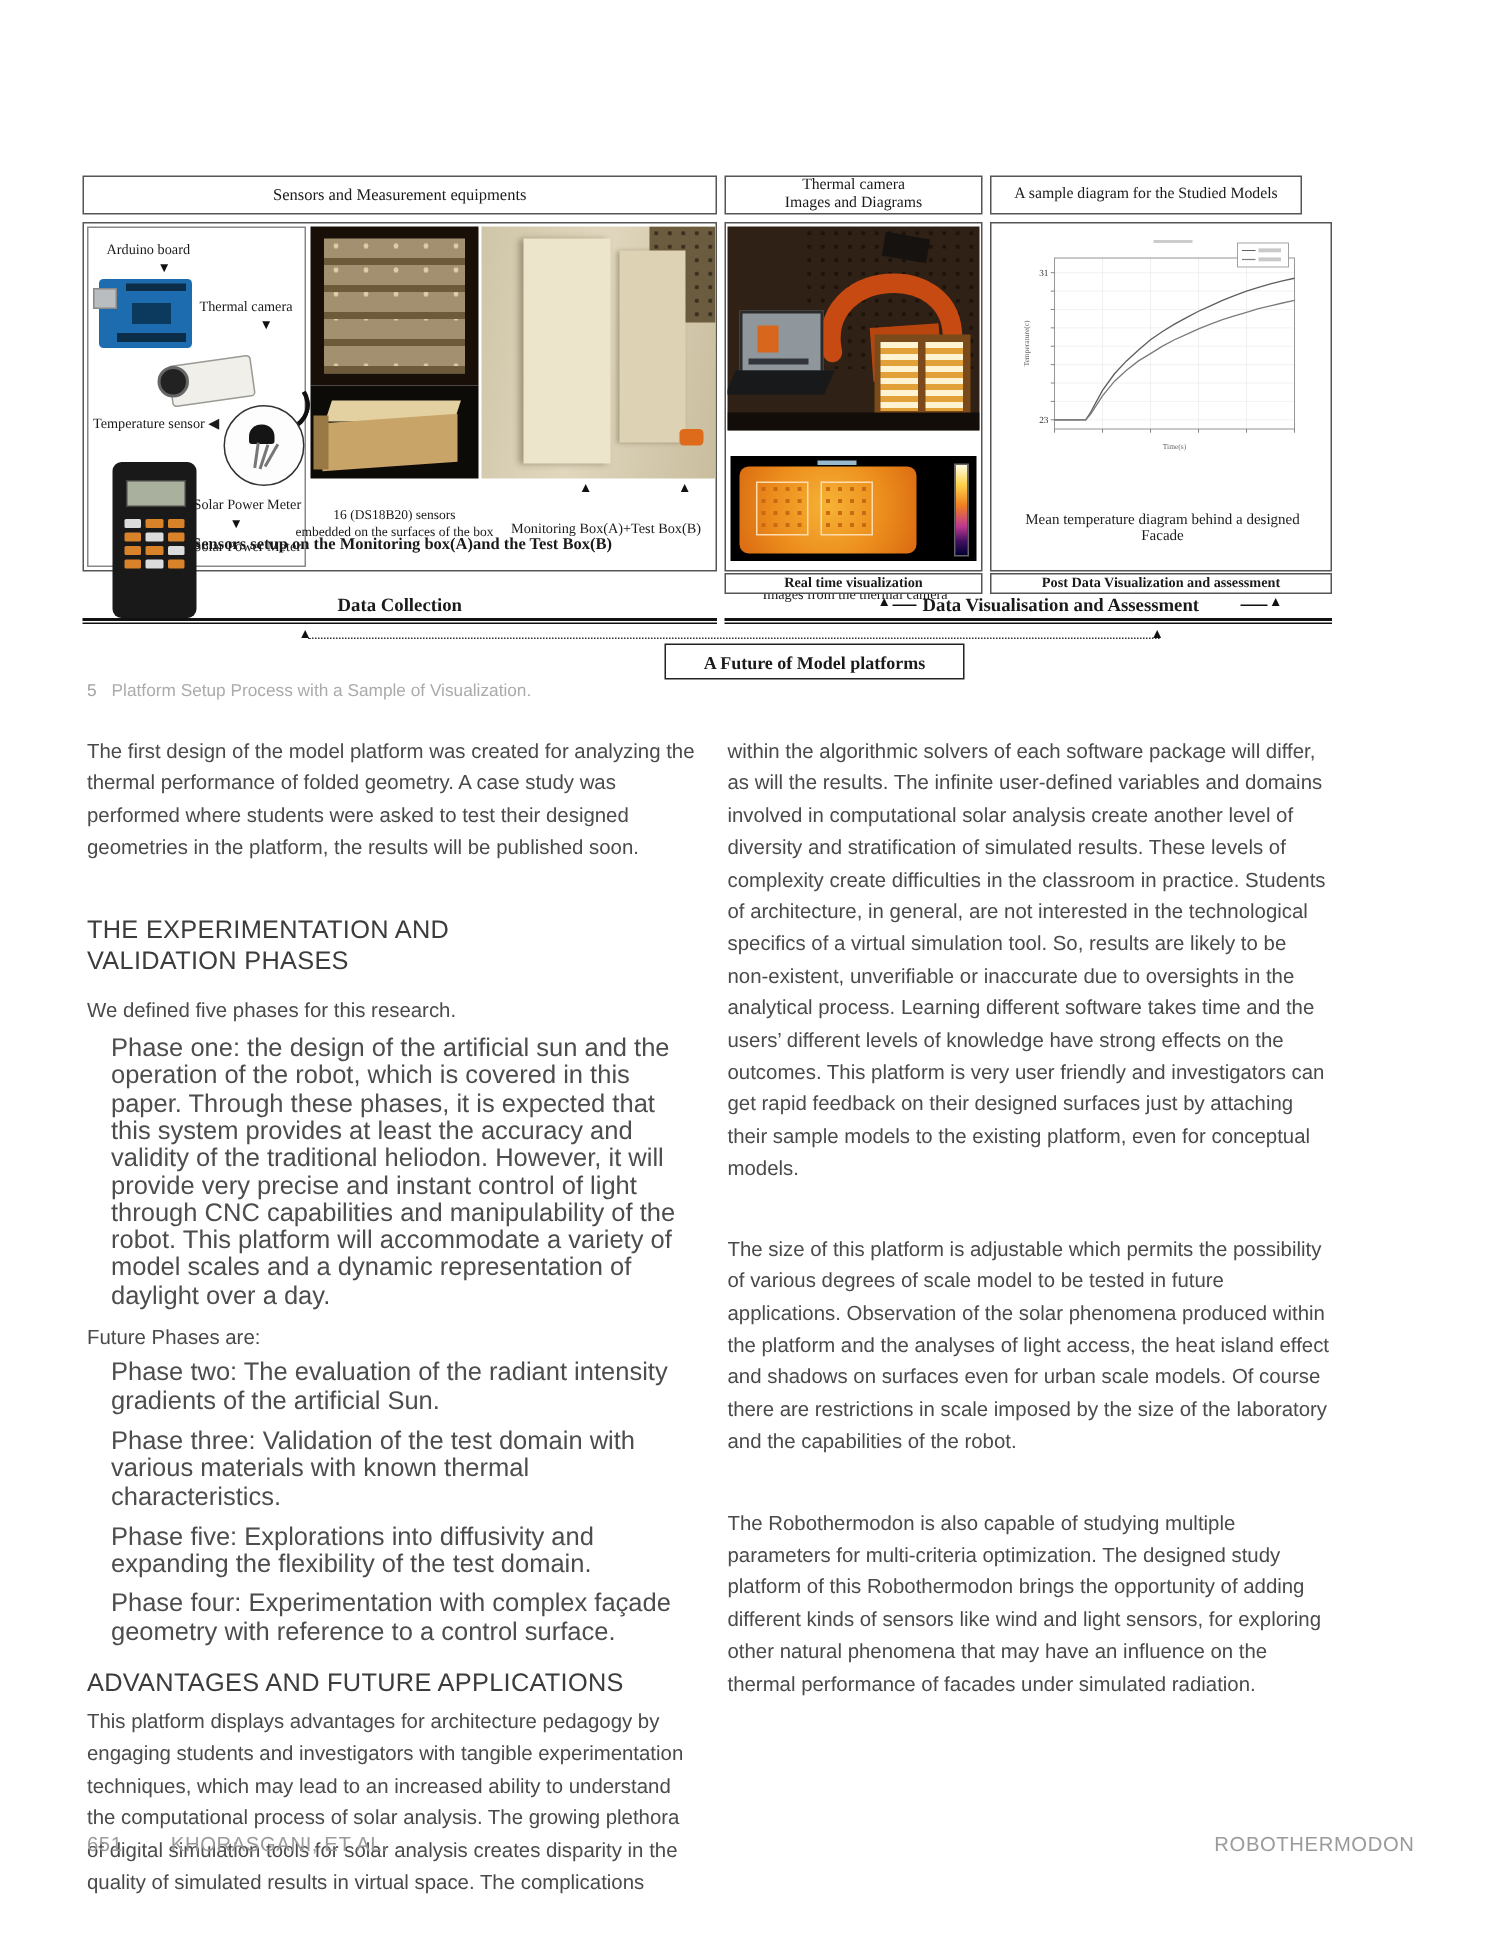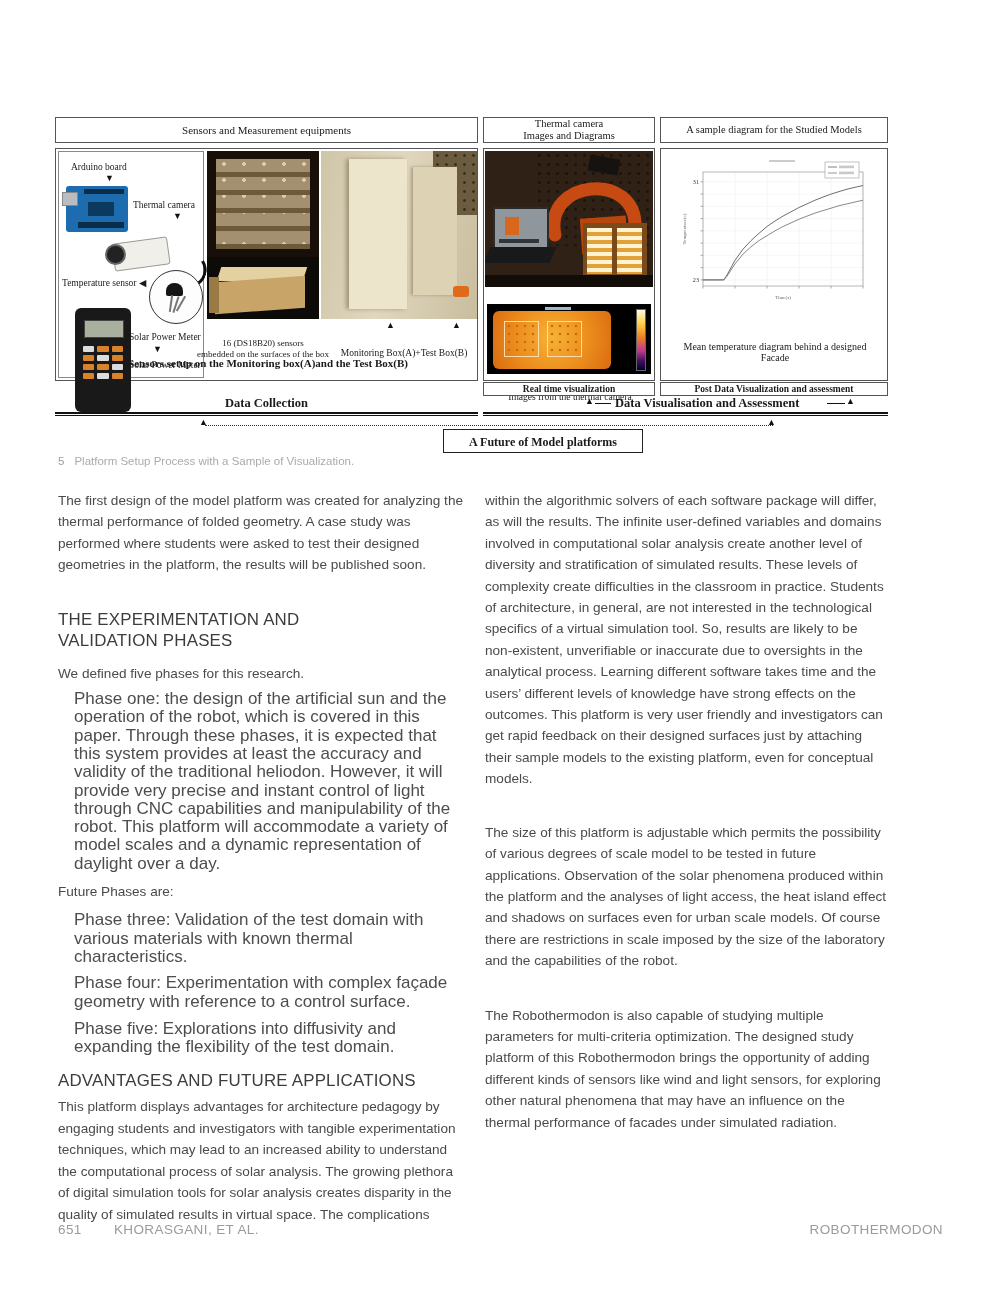--- a/index.html
+++ b/index.html
@@ -98,21 +98,21 @@
 </head>
 <body>
 
 <div class="page">
 
   <div class="fig">
 
     <div class="fbox fhead" style="left:0;top:2px;width:423px;height:26px;">Sensors and Measurement equipments</div>
     <div class="fbox fhead" style="left:428px;top:2px;width:172px;height:26px;font-size:10.5px;">Thermal camera
 Images and Diagrams</div>
-    <div class="fbox fhead" style="left:605px;top:2px;width:228px;height:26px;font-size:10.5px;">A sample diagram for the Studied Models</div>
+    <div class="fbox fhead" style="left:605px;top:2px;width:208px;height:26px;font-size:10.5px;">A sample diagram for the Studied Models</div>
 
     <div class="fbox" style="left:0;top:33px;width:423px;height:233px;">
 
       <div class="fbox" style="left:2px;top:2px;width:146px;height:227px;border-color:#888;">
         <span class="flabel" style="left:12px;top:10px;">Arduino board</span>
         <span class="farrow" style="left:46px;top:22px;">▼</span>
         <div class="arduino" style="left:7px;top:34px;">
           <span class="usb"></span>
             <span class="chip"></span>
             <span class="hdr"></span>
@@ -283,23 +283,24 @@
   <div class="figcaption">
     <span class="num">5</span><span>Platform Setup Process with a Sample of Visualization.</span>
   </div>
 
   <div class="col col-l">
     <p>The first design of the model platform was created for analyzing the thermal performance of folded geometry. A case study was performed where students were asked to test their designed geometries in the platform, the results will be published soon.</p>
     <h2 class="sec h-exp">THE EXPERIMENTATION AND VALIDATION PHASES</h2>
     <p class="mt12">We defined five phases for this research.</p>
     <p class="ind mt6">Phase one: the design of the artificial sun and the operation of the robot, which is covered in this paper. Through these phases, it is expected that this system provides at least the accuracy and validity of the traditional heliodon. However, it will provide very precise and instant control of light through CNC capabilities and manipulability of the robot. This platform will accommodate a variety of model scales and a dynamic representation of daylight over a day.</p>
     <p class="mt8">Future Phases are:</p>
+    <p class="ind mt4">Phase two: The evaluation of the radiant intensity gradients of the artificial Sun.</p>
     <p class="ind mt9">Phase three: Validation of the test domain with various materials with known thermal characteristics.</p>
+    <p class="ind mt9">Phase five: Explorations into diffusivity and expanding the flexibility of the test domain.</p>
     <p class="ind mt8">Phase four: Experimentation with complex façade geometry with reference to a control surface.</p>
-    <p class="ind mt9">Phase five: Explorations into diffusivity and expanding the flexibility of the test domain.</p>
     <h2 class="sec h-adv">ADVANTAGES AND FUTURE APPLICATIONS</h2>
     <p class="mt5">This platform displays advantages for architecture pedagogy by engaging students and investigators with tangible experimentation techniques, which may lead to an increased ability to understand the computational process of solar analysis. The growing plethora of digital simulation tools for solar analysis creates disparity in the quality of simulated results in virtual space. The complications</p>
   </div>
 
   <div class="col col-r">
     <p>within the algorithmic solvers of each software package will differ, as will the results. The infinite user-defined variables and domains involved in computational solar analysis create another level of diversity and stratification of simulated results. These levels of complexity create difficulties in the classroom in practice. Students of architecture, in general, are not interested in the technological specifics of a virtual simulation tool. So, results are likely to be non-existent, unverifiable or inaccurate due to oversights in the analytical process. Learning different software takes time and the users’ different levels of knowledge have strong effects on the outcomes. This platform is very user friendly and investigators can get rapid feedback on their designed surfaces just by attaching their sample models to the existing platform, even for conceptual models.</p>
     <p class="mt32">The size of this platform is adjustable which permits the possibility of various degrees of scale model to be tested in future applications. Observation of the solar phenomena produced within the platform and the analyses of light access, the heat island effect and shadows on surfaces even for urban scale models. Of course there are restrictions in scale imposed by the size of the laboratory and the capabilities of the robot.</p>
     <p class="mt33">The Robothermodon is also capable of studying multiple parameters for multi-criteria optimization. The designed study platform of this Robothermodon brings the opportunity of adding different kinds of sensors like wind and light sensors, for exploring other natural phenomena that may have an influence on the thermal performance of facades under simulated radiation.</p>
   </div>
 

